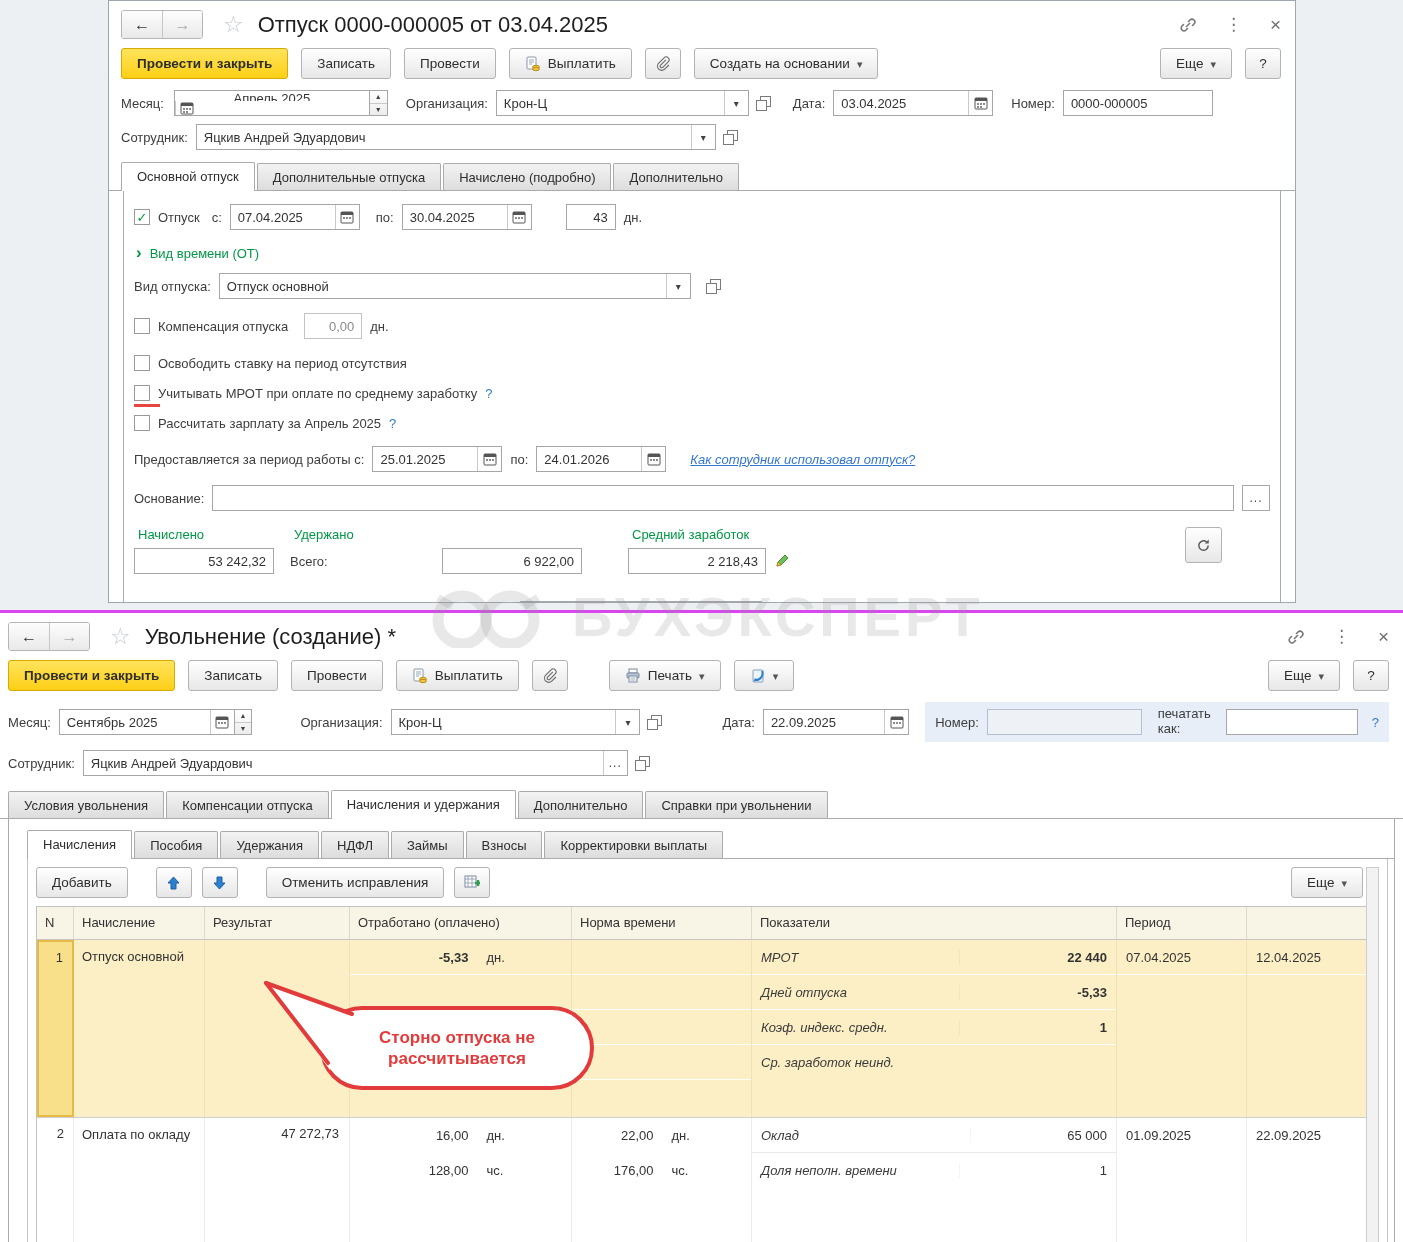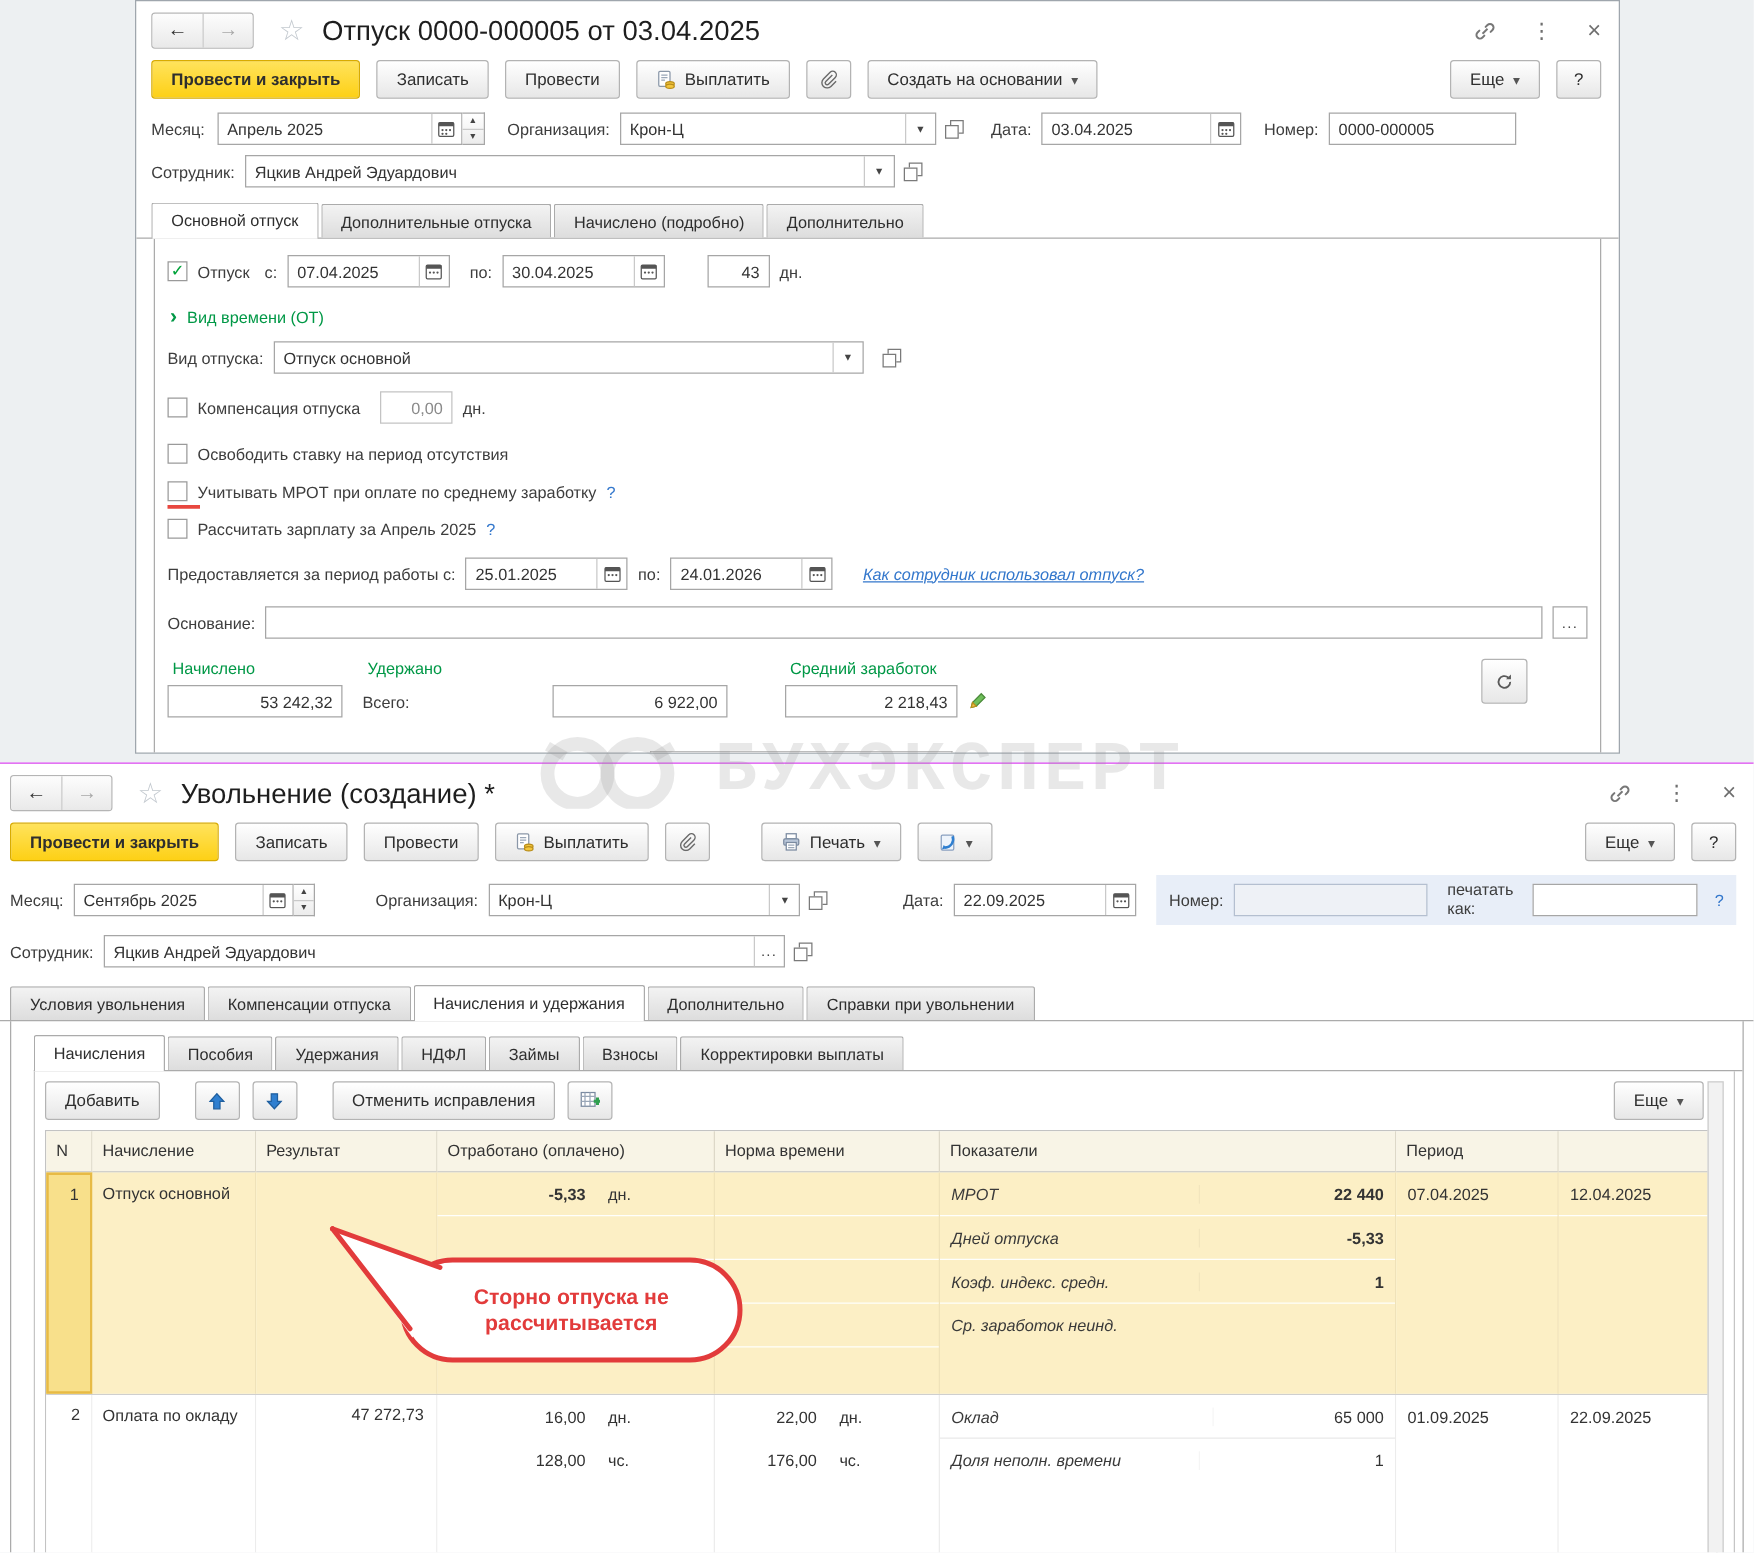--- a/index.html
+++ b/index.html
@@ -5,21 +5,21 @@
   * { box-sizing: border-box; }
   html,body { margin:0; padding:0; }
   body {
     width:1403px; height:1242px; position:relative; overflow:hidden;
     background:#edf0f2;
     font-family:"Liberation Sans","DejaVu Sans",sans-serif;
     font-size:13px; color:#333;
   }
   .window { position:absolute; background:#fff; }
   #win-top { left:108px; top:0; width:1188px; height:603px; border:1px solid #9fa6ad; overflow:hidden; }
-  #win-bottom { left:0; top:610px; width:1403px; height:632px; border-top:1px solid #d946ef; overflow:hidden; }
+  #win-bottom { left:0; top:610px; width:1403px; height:632px; border-top:3px solid #d946ef; overflow:hidden; }
 
   
   .trow { display:flex; align-items:center; padding:7px 14px 2px 12px; height:42px; }
   .navbtns { display:flex; border:1px solid #b5b5b5; border-radius:3px; overflow:hidden; }
   .navbtn { width:40px; height:27px; display:flex; align-items:center; justify-content:center;
     background:linear-gradient(#fdfdfd,#e9e9e9); font-size:16px; }
   .navbtn + .navbtn { border-left:1px solid #c6c6c6; }
   .navbtn.back::after { content:"←"; color:#333; font-weight:bold; }
   .navbtn.fwd::after  { content:"→"; color:#a8a8a8; font-weight:bold; }
   .star { margin:0 14px 0 20px; font-size:23px; color:#c3c9cf; }
@@ -111,21 +111,21 @@
   .trow2 .srow.line { border-bottom:1px solid #e9e9e9;gap:25px; }
   .sv { text-align:right; padding-right:8px; }
   .su { padding-left:10px; }
   .ilab { width:208px; padding-left:9px; font-style:italic; color:#3a3a3a; }
   .ival { width:157px; text-align:right; padding-right:9px; border-left:1px solid rgba(0,0,0,0.04); }
   .b { font-weight:bold; }
   .pcell .srow { padding-left:9px; }
   .scrollstrip { position:absolute; right:8px; top:8px; bottom:0; width:13px; background:#f2f2f2; border:1px solid #cccccc; }
 
   
-  .watermark { position:absolute; left:428px; top:584px; display:flex; align-items:center; gap:24px; z-index:40; pointer-events:none;font-family:Liberation Mono, monospace; }
+  .watermark { position:absolute; left:428px; top:584px; display:flex; align-items:center; gap:24px; z-index:40; pointer-events:none; }
   .wmtext { font-size:56px; font-weight:bold; letter-spacing:4px; color:rgba(150,150,150,0.22); }
 
   
   .callout-bubble { position:absolute; left:320px; top:1006px; width:274px; height:84px; background:#fff;
     border:4px solid #e23b3b; border-radius:42px; z-index:50; display:flex; align-items:center; justify-content:center; }
   .callout-text { color:#e23b3b; font-weight:bold; font-size:17px; text-align:center; line-height:1.25; }
   .callout-tail { position:absolute; left:240px; top:955px; z-index:51; }
 
   svg { display:block; }
 </style>
@@ -189,21 +189,21 @@
         <span>Еще</span>
         <span class="caret"></span>
       </button>
     <button class="btn btn-icon">
         <span>?</span>
       </button>
   </div>
 
   <div class="frow">
     <span class="lbl">Месяц:</span>
-    <span class="field" style="width:196px; margin-left:10px;">
+    <span class="field" style="width:196px; margin-left:10px;flex-direction:column;">
       <span class="fval">Апрель 2025</span>
       <span class="fseg">
           <svg width="14" height="14" viewBox="0 0 14 14">
             <rect x="1" y="2" width="12" height="11" rx="1" fill="#fff" stroke="#555"></rect>
             <rect x="1" y="2" width="12" height="3" fill="#555"></rect>
             <circle cx="4" cy="8" r="0.9" fill="#555"></circle>
             <circle cx="7" cy="8" r="0.9" fill="#555"></circle>
             <circle cx="10" cy="8" r="0.9" fill="#555"></circle>
             <circle cx="4" cy="11" r="0.9" fill="#555"></circle>
             <circle cx="7" cy="11" r="0.9" fill="#555"></circle>

